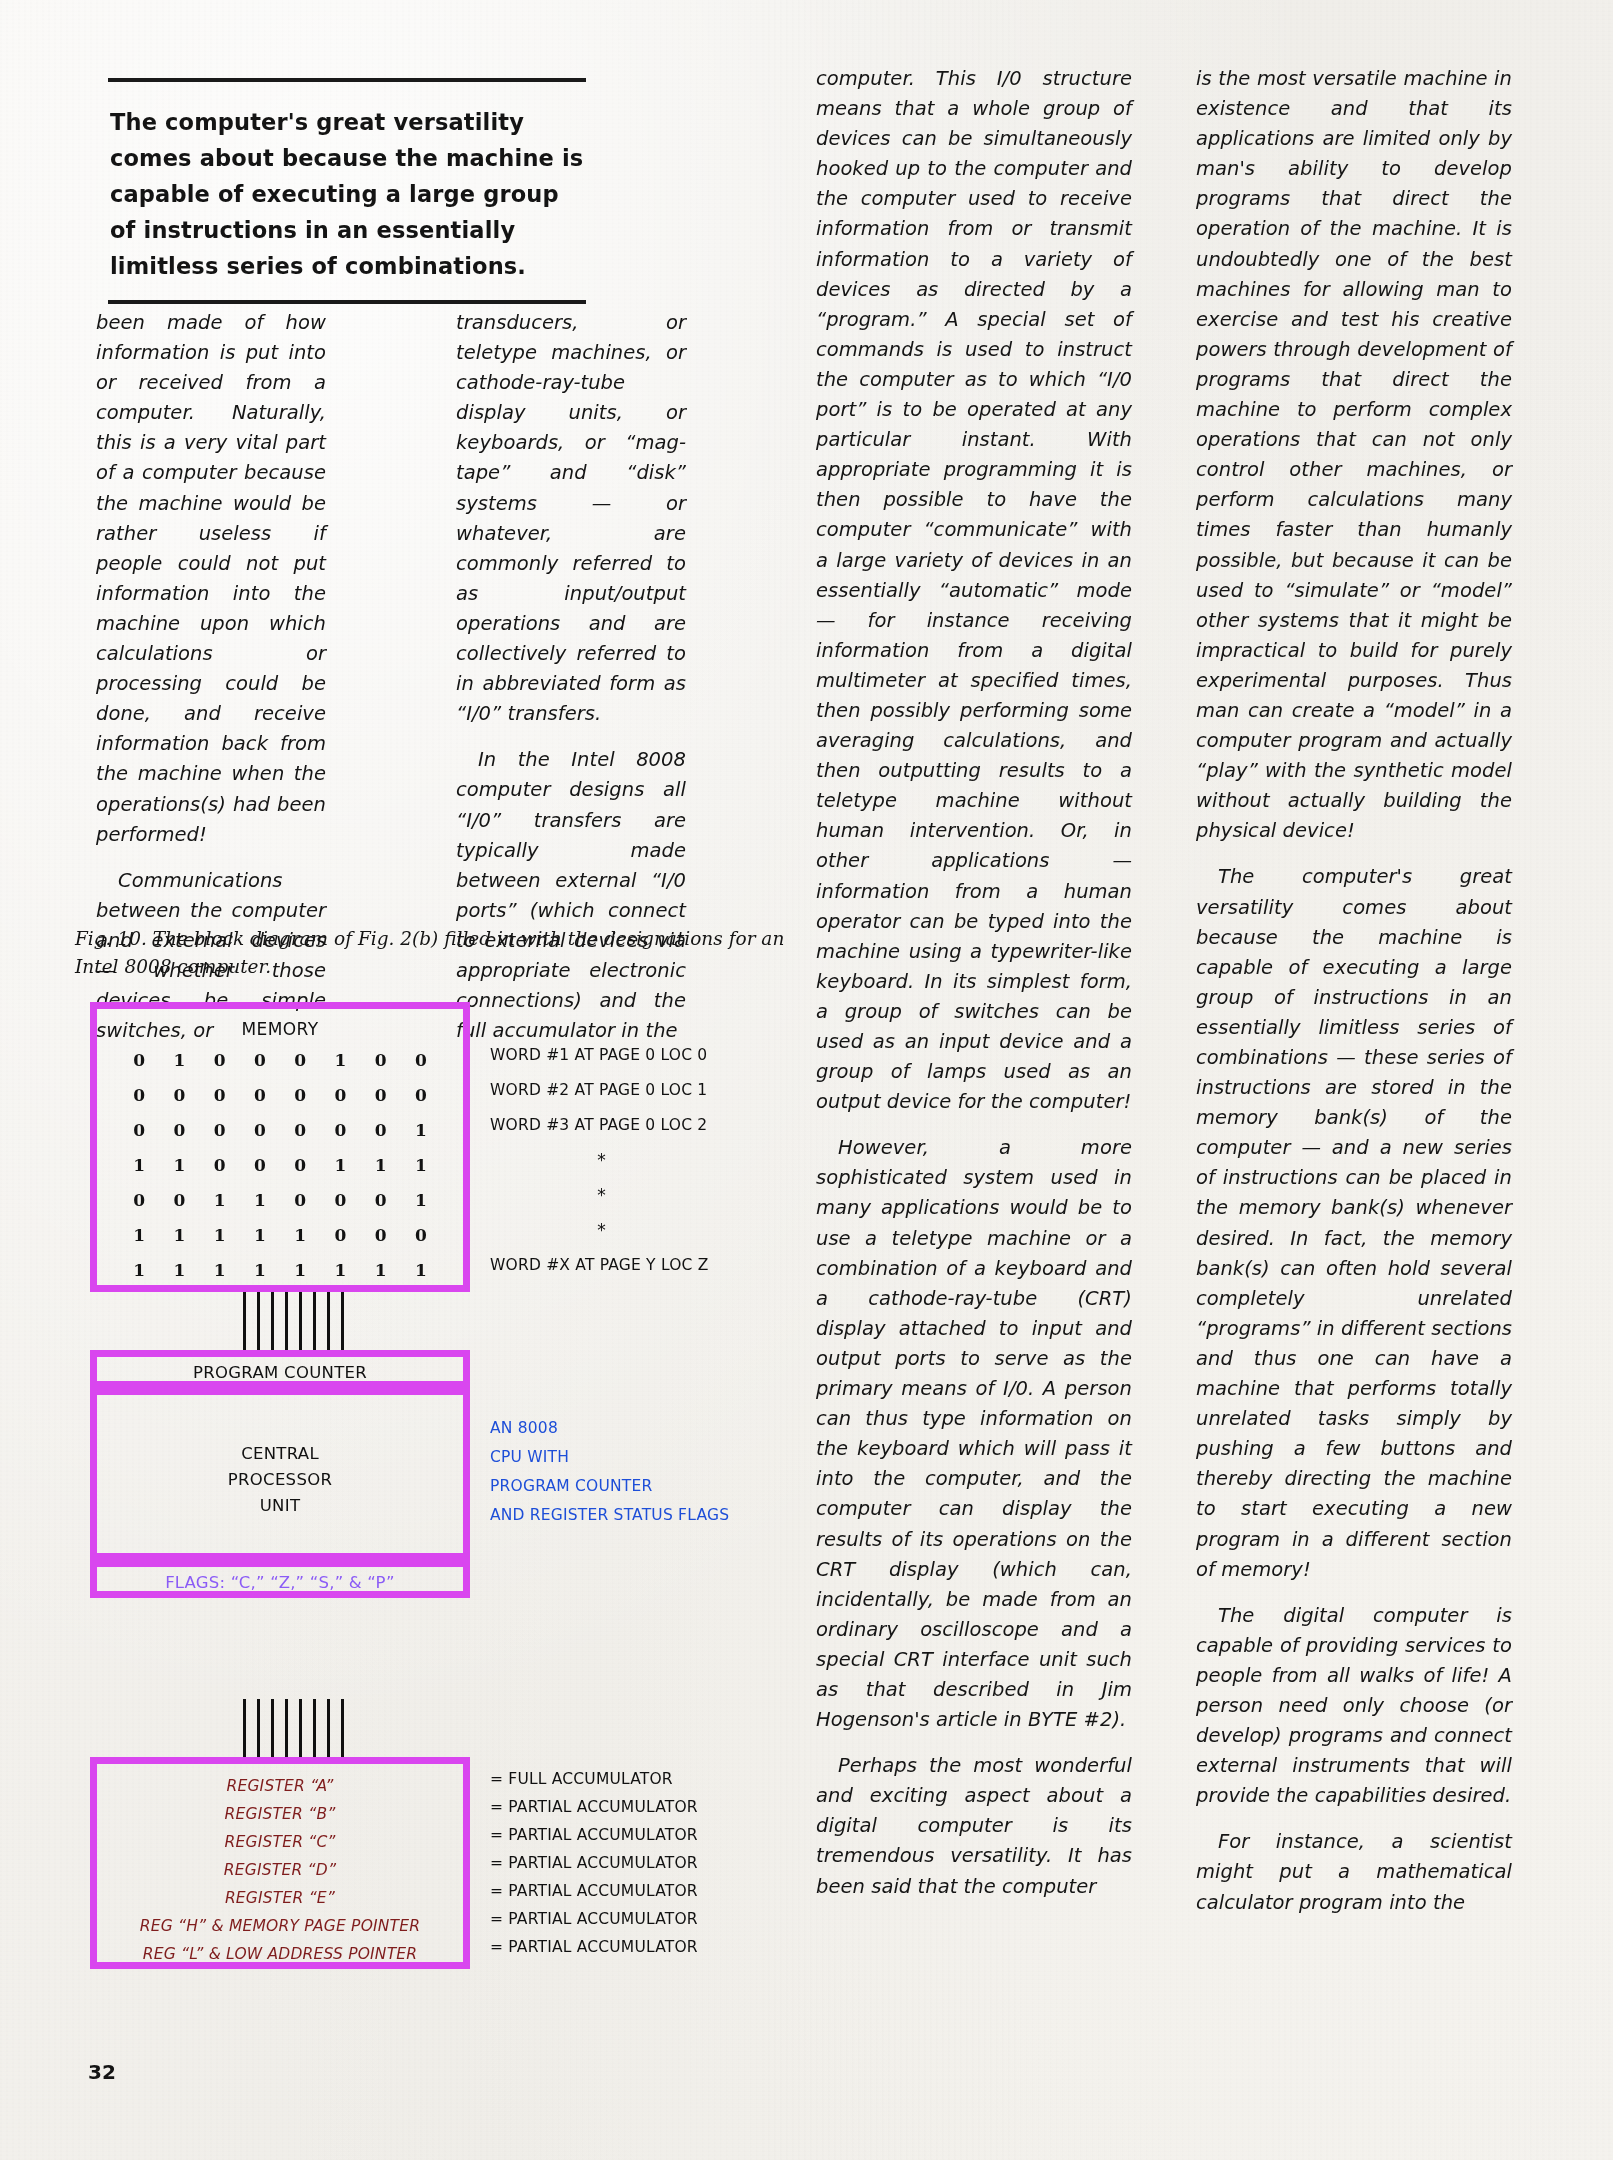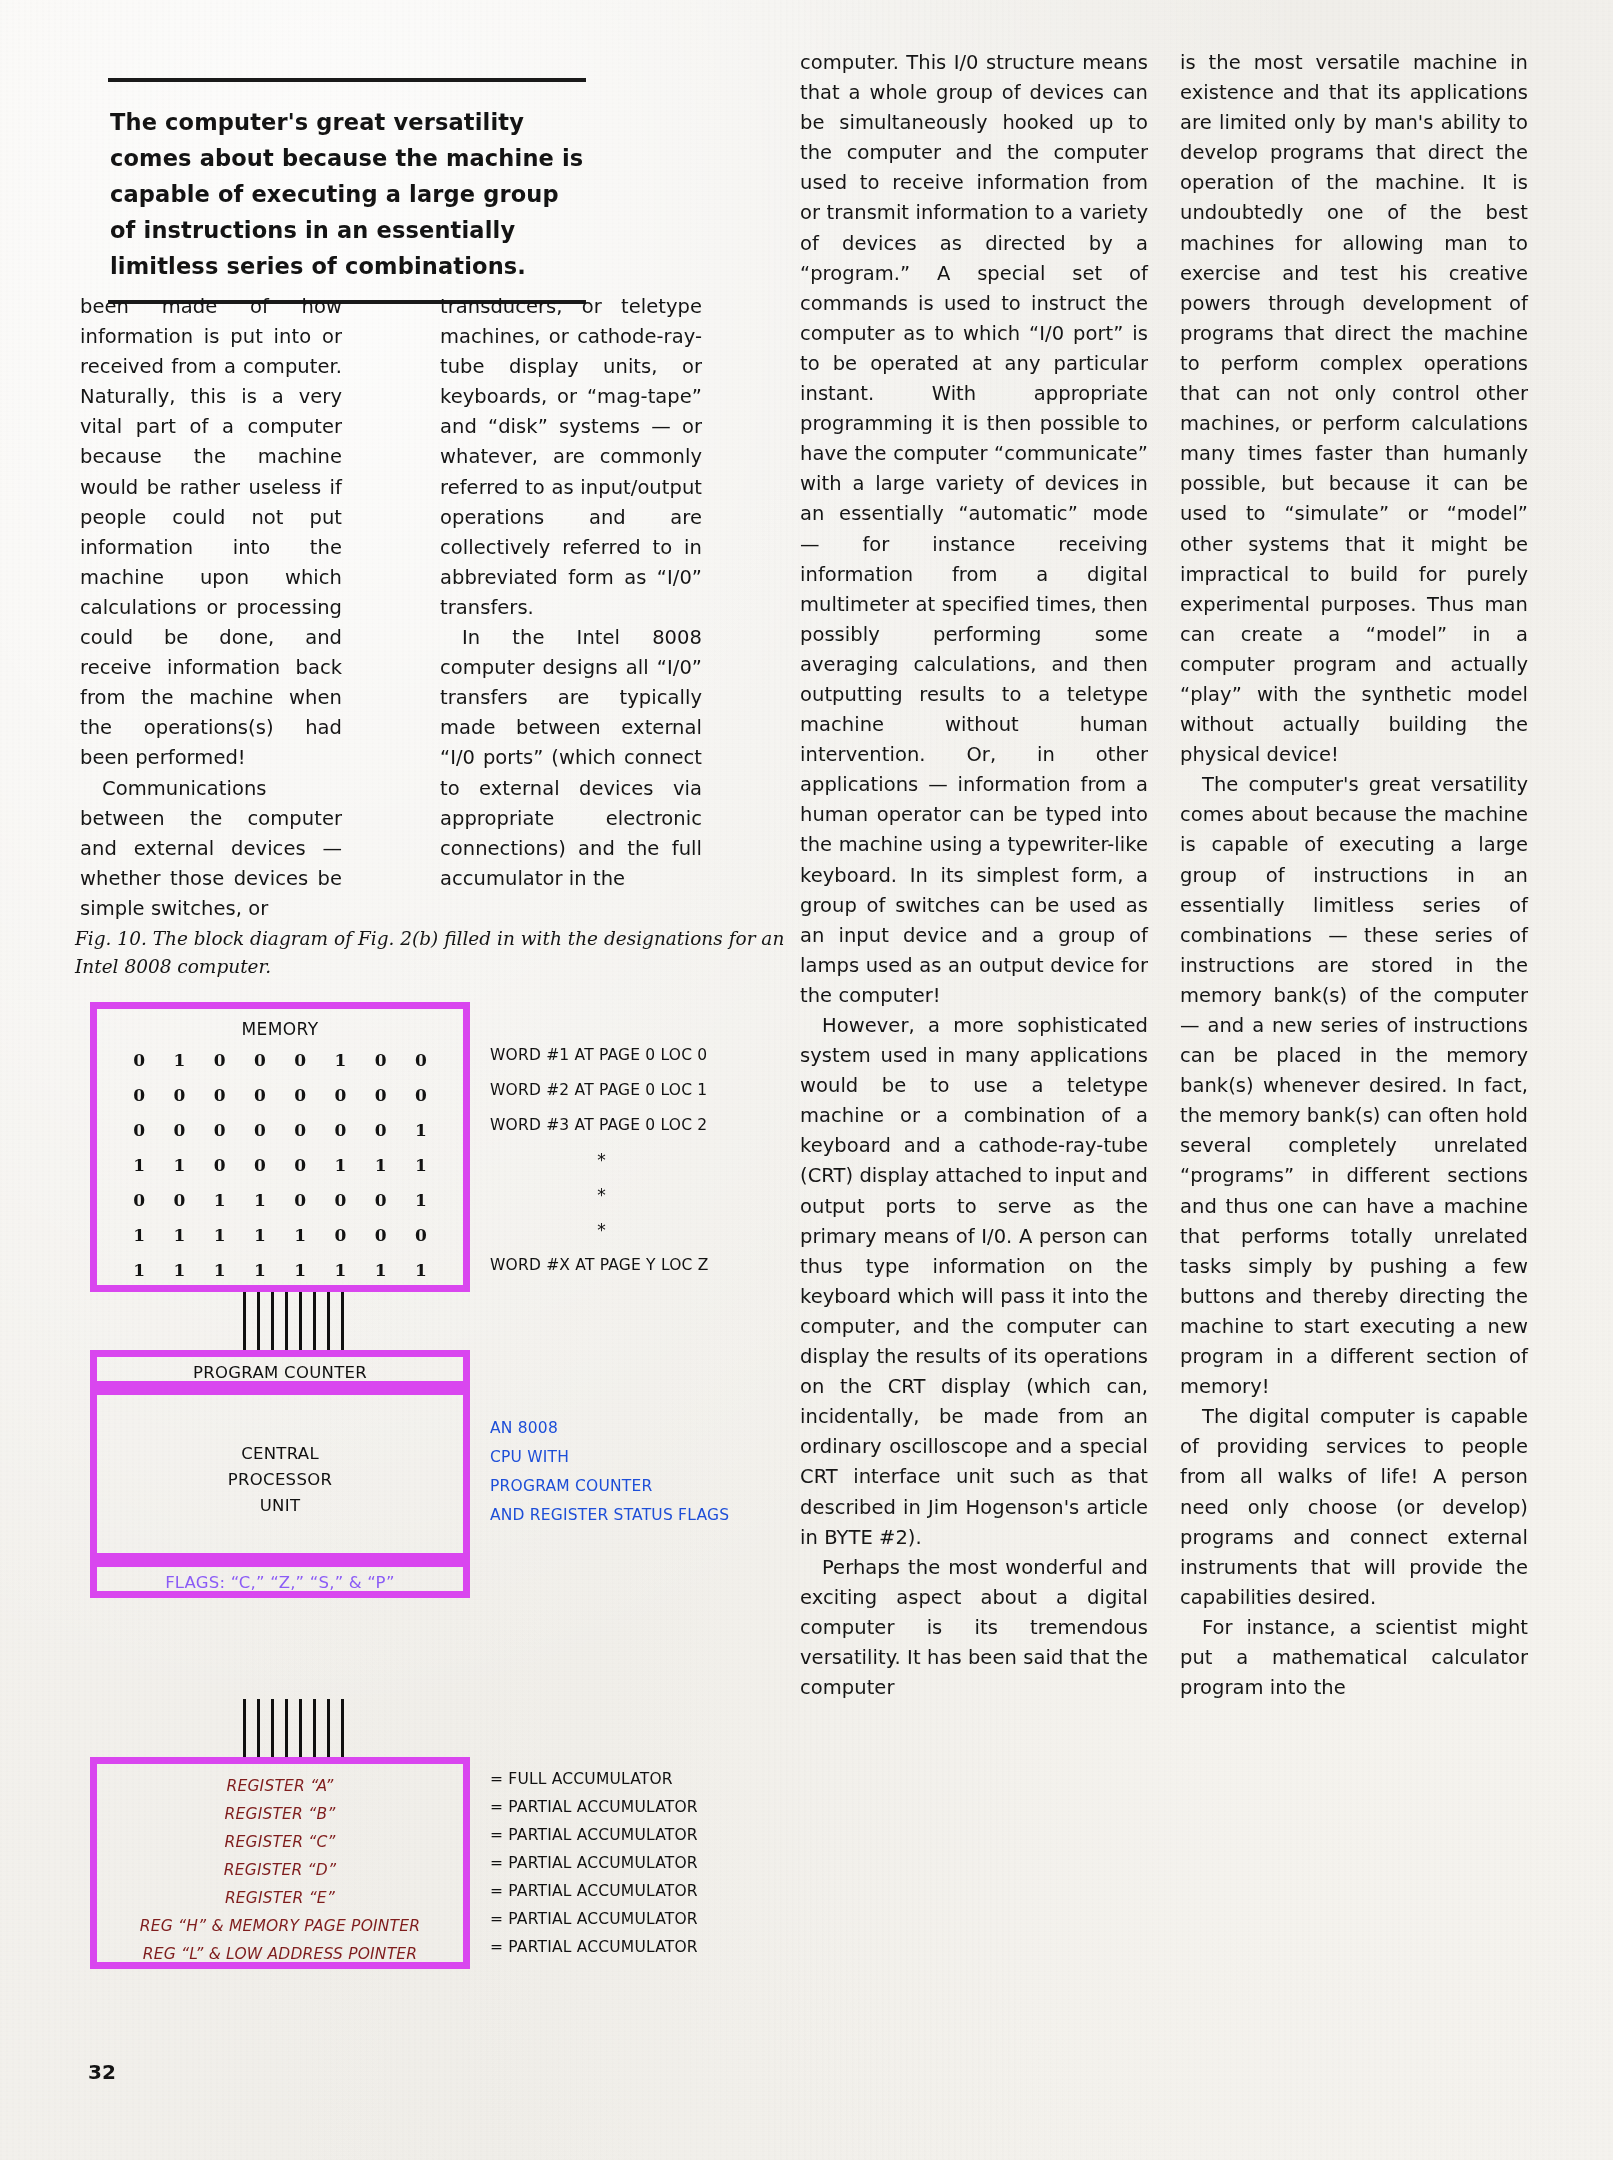--- a/index.html
+++ b/index.html
@@ -76,21 +76,22 @@
     font-family: "DejaVu Sans", sans-serif;
     font-size: 19.5px;
     line-height: 30.1px;
     color: #151515;
     text-align: justify;
     letter-spacing: 0.05px;
     -webkit-hyphens: none;
     hyphens: none;
   }
   .col p {
-    margin: 0;
+    margin: 16px;
+    font-style: italic;
   }
   .col p + p {
     text-indent: 22px;
   }
   .col-1 { left: 80px;  top: 292px; width: 262px; }
   .col-2 { left: 440px; top: 292px; width: 262px; }
   .col-3 { left: 800px; top: 48px;  width: 348px; }
   .col-4 { left: 1180px; top: 48px; width: 348px; }
 
   

